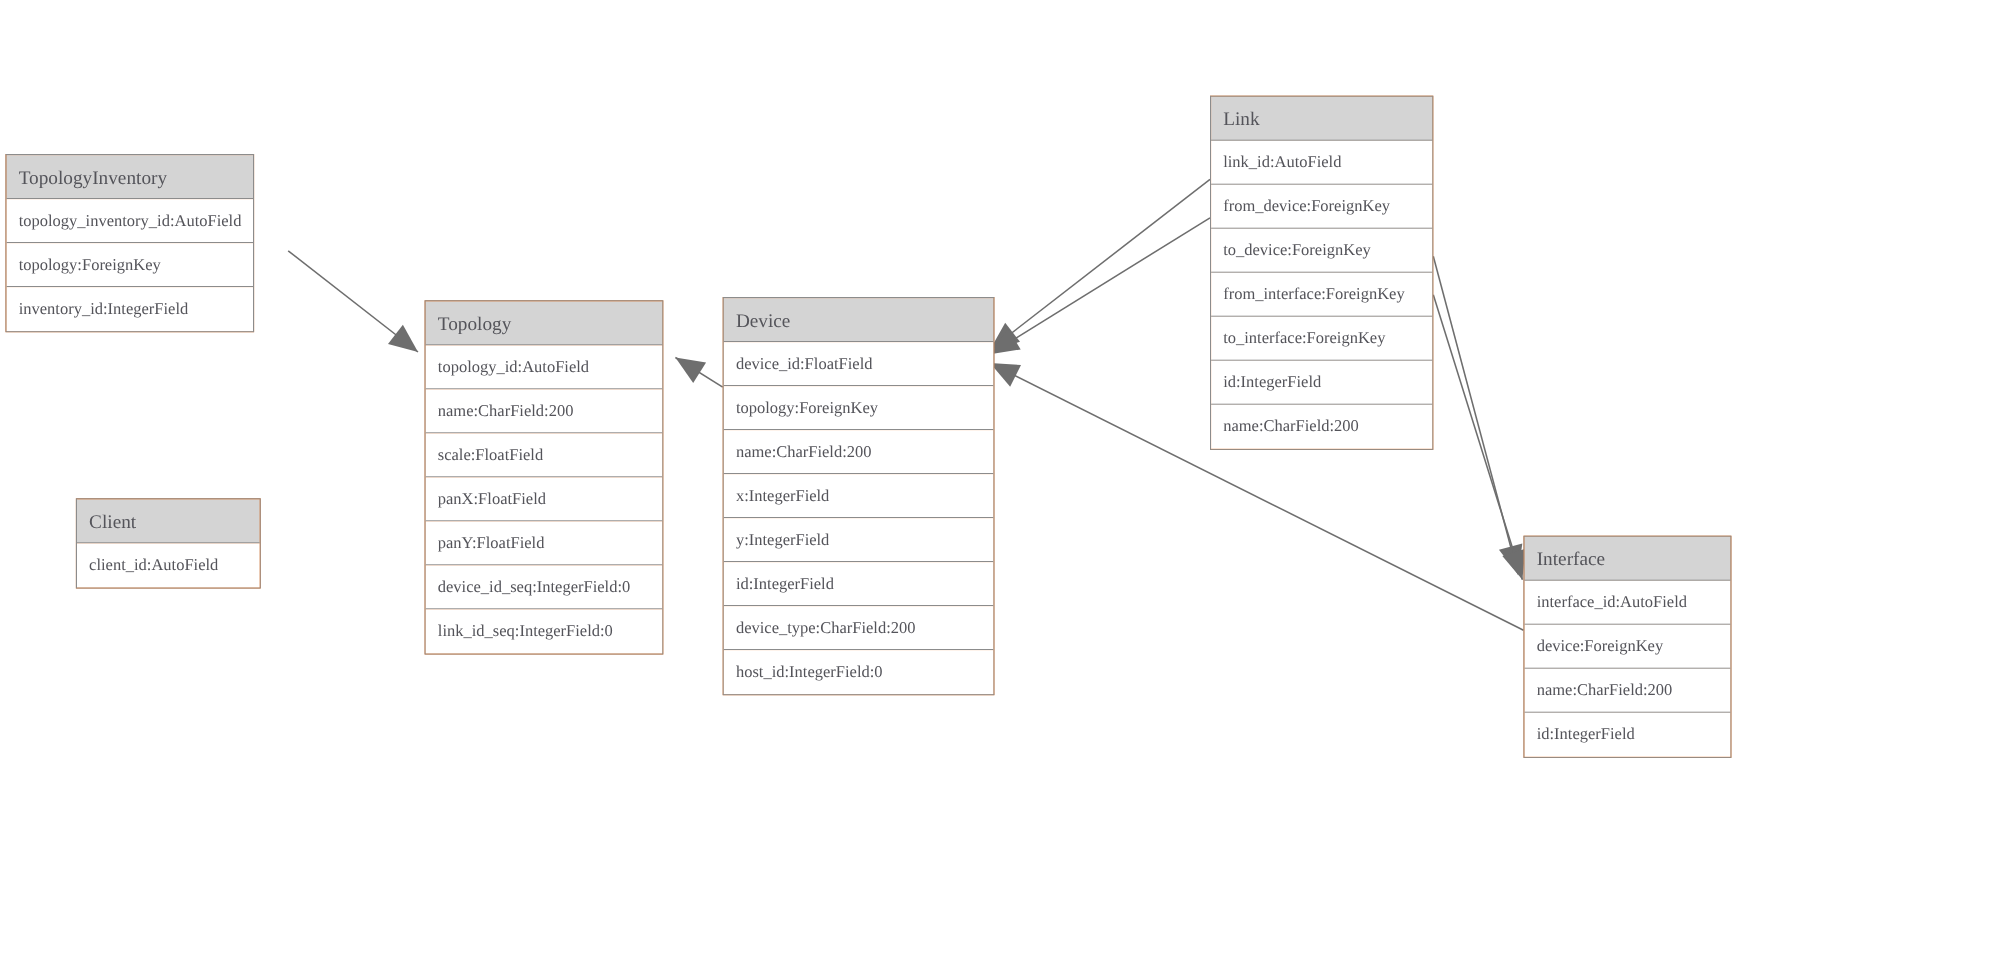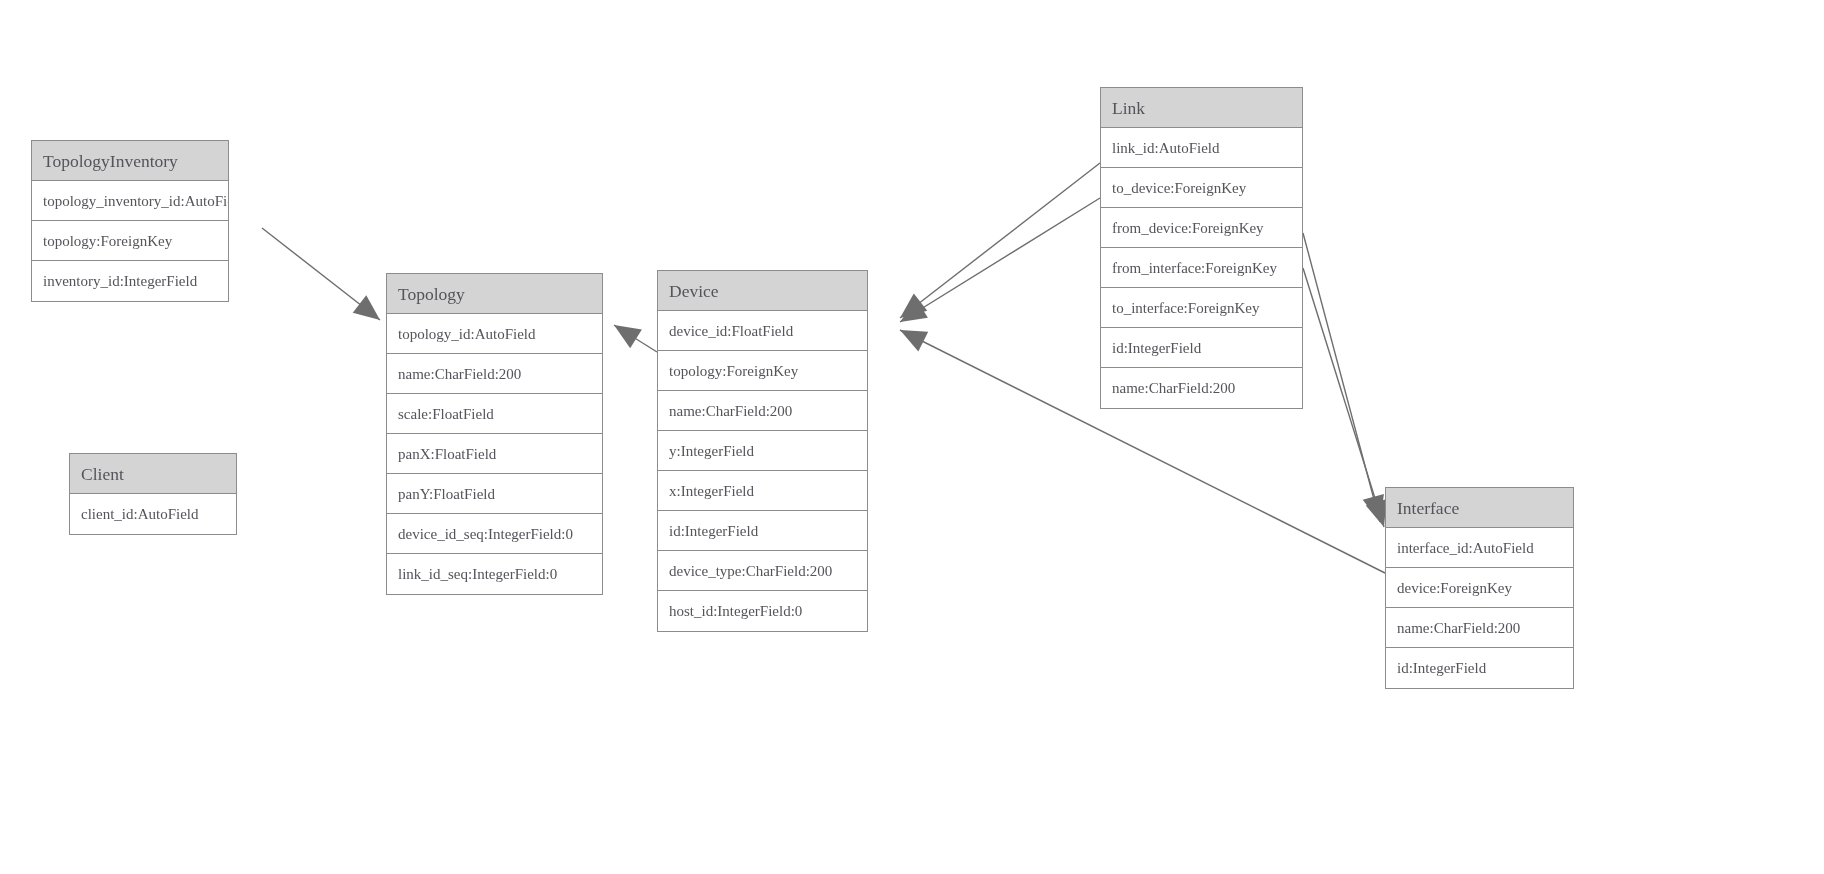--- a/index.html
+++ b/index.html
@@ -89,56 +89,56 @@
         <polyline points="1303,268 1384,527" fill="none" stroke="#6e6e6e" stroke-width="1.4"></polyline>
         <polygon points="0,0 -26,-11 -26,11" fill="#6e6e6e" transform="translate(1384,527) rotate(72.6333801167415)"></polygon>
       </g>
       <g>
         <polyline points="1385,573 900,330" fill="none" stroke="#6e6e6e" stroke-width="1.4"></polyline>
         <polygon points="0,0 -26,-11 -26,11" fill="#6e6e6e" transform="translate(900,330) rotate(-153.38771406073494)"></polygon>
       </g>
     </svg>
 
   <div id="entity-layer">
-      <div class="entity" style="left: 31px; top: 140px; width: 198px;">
+      <div class="entity" style="left: 5px; top: 140px; width: 226px;">
         <div class="entity-title">TopologyInventory</div>
         <div class="entity-field">topology_inventory_id:AutoField</div>
         <div class="entity-field">topology:ForeignKey</div>
         <div class="entity-field last">inventory_id:IntegerField</div>
       </div>
       <div class="entity" style="left: 69px; top: 453px; width: 168px;">
         <div class="entity-title">Client</div>
         <div class="entity-field last">client_id:AutoField</div>
       </div>
       <div class="entity" style="left: 386px; top: 273px; width: 217px;">
         <div class="entity-title">Topology</div>
         <div class="entity-field">topology_id:AutoField</div>
         <div class="entity-field">name:CharField:200</div>
         <div class="entity-field">scale:FloatField</div>
         <div class="entity-field">panX:FloatField</div>
         <div class="entity-field">panY:FloatField</div>
         <div class="entity-field">device_id_seq:IntegerField:0</div>
         <div class="entity-field last">link_id_seq:IntegerField:0</div>
       </div>
-      <div class="entity" style="left: 657px; top: 270px; width: 211px;">
+      <div class="entity" style="left: 657px; top: 270px; width: 247px;">
         <div class="entity-title">Device</div>
         <div class="entity-field">device_id:FloatField</div>
         <div class="entity-field">topology:ForeignKey</div>
         <div class="entity-field">name:CharField:200</div>
+        <div class="entity-field">x:IntegerField</div>
         <div class="entity-field">y:IntegerField</div>
-        <div class="entity-field">x:IntegerField</div>
         <div class="entity-field">id:IntegerField</div>
         <div class="entity-field">device_type:CharField:200</div>
         <div class="entity-field last">host_id:IntegerField:0</div>
       </div>
       <div class="entity" style="left: 1100px; top: 87px; width: 203px;">
         <div class="entity-title">Link</div>
         <div class="entity-field">link_id:AutoField</div>
+        <div class="entity-field">from_device:ForeignKey</div>
         <div class="entity-field">to_device:ForeignKey</div>
-        <div class="entity-field">from_device:ForeignKey</div>
         <div class="entity-field">from_interface:ForeignKey</div>
         <div class="entity-field">to_interface:ForeignKey</div>
         <div class="entity-field">id:IntegerField</div>
         <div class="entity-field last">name:CharField:200</div>
       </div>
       <div class="entity" style="left: 1385px; top: 487px; width: 189px;">
         <div class="entity-title">Interface</div>
         <div class="entity-field">interface_id:AutoField</div>
         <div class="entity-field">device:ForeignKey</div>
         <div class="entity-field">name:CharField:200</div>

